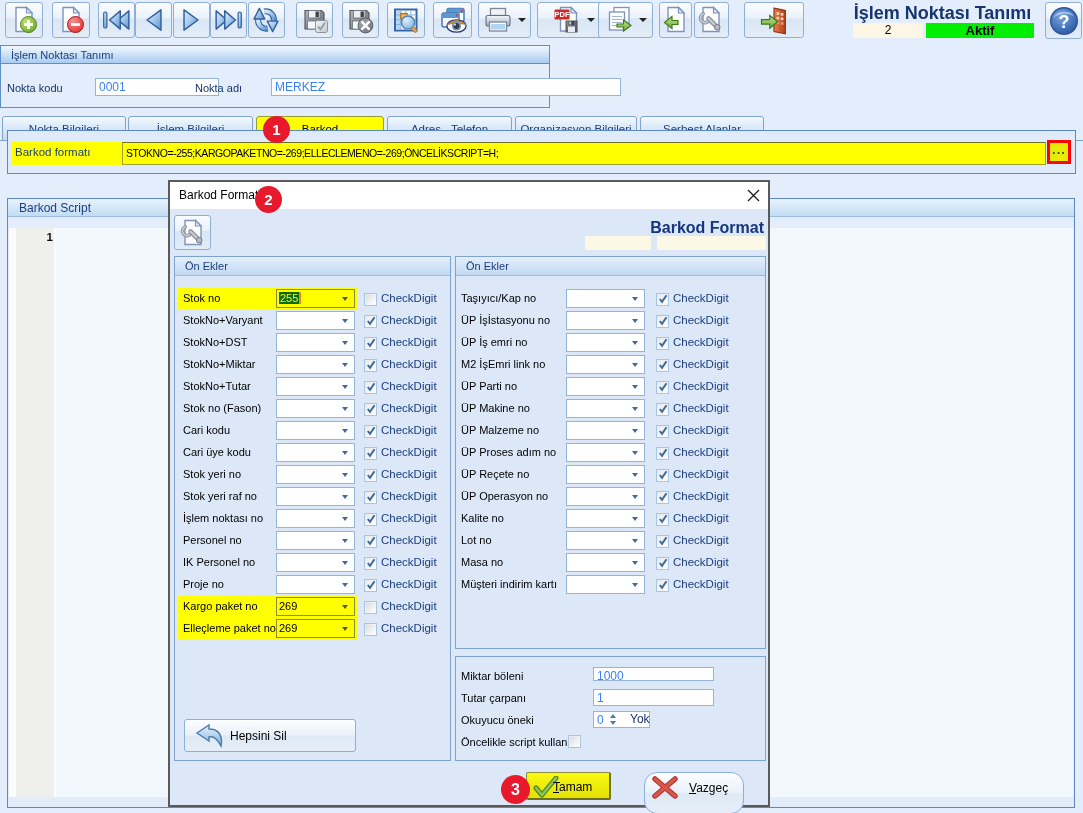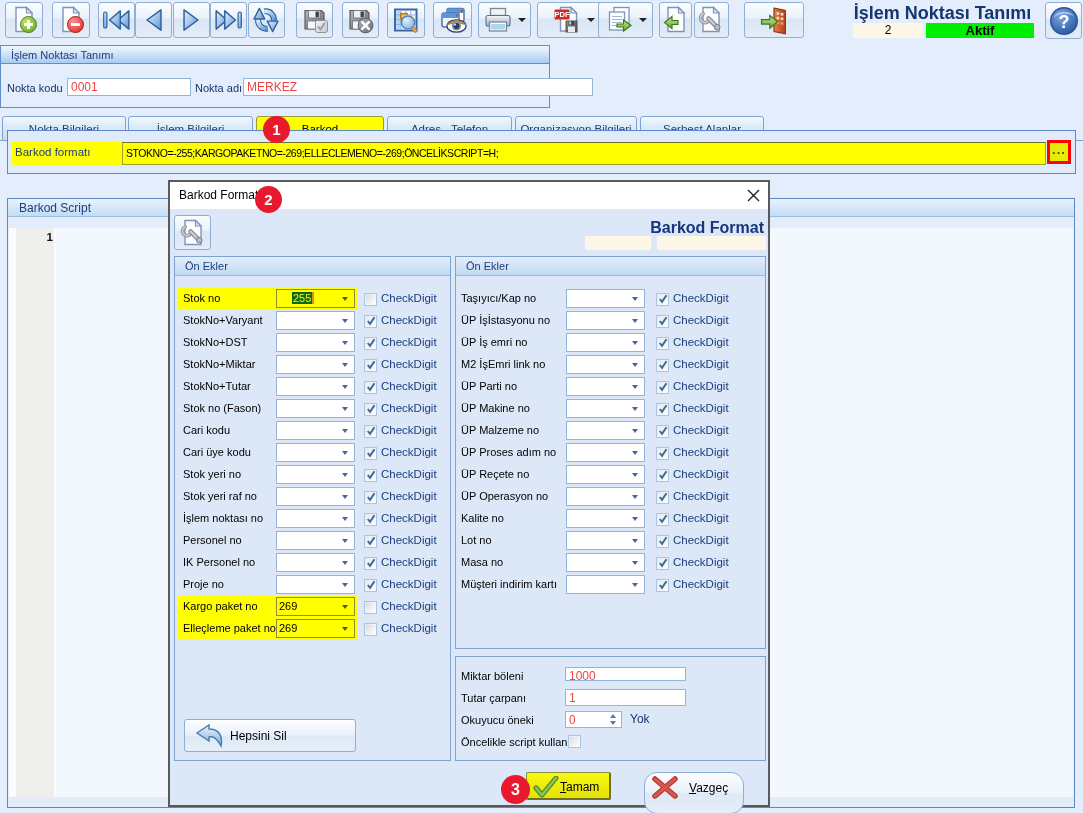--- a/index.html
+++ b/index.html
@@ -18,22 +18,22 @@
 .combo{position:absolute;height:19px;background:#fff;border:1px solid #94b5d6;}
 .combo .arr{position:absolute;right:6px;top:7px;width:0;height:0;
   border-left:3.5px solid transparent;border-right:3.5px solid transparent;
   border-top:4.5px solid #41699c;}
 .chk{position:absolute;width:13px;height:13px;border:1px solid #a9c5e2;background:linear-gradient(135deg,#e7e9ec,#fdfdfd);display:flex;align-items:center;justify-content:center;}
 .chk .in{width:9px;height:9px;background:linear-gradient(135deg,#d9dcdf,#ffffff);}
 .chklab{position:absolute;font-size:11.5px;color:#1b3e7d;white-space:nowrap;}
 .rowlab{position:absolute;font-size:11px;color:#000;white-space:nowrap;}
 .circ{position:absolute;width:27px;height:27px;border-radius:50%;background:#e8192c;
   color:#fff;font-size:15px;font-weight:bold;display:flex;align-items:center;justify-content:center;z-index:60;}
-.inp{position:absolute;background:#fff;border:1px solid #94b5d6;font-size:12px;color:#ef4444;
-  padding:0 3px;line-height:16px;}
+.inp{position:absolute;background:#fff;border:1px solid #94b5d6;font-size:12px;color:#3b82f6;
+  padding:0 3px;line-height:16px;margin-left:28px;}
 </style>
 </head>
 <body>
 
 <div id="toolbar">
     <div class="btn" style="left:5px;width:38px;">
       <svg width="28" height="28" viewBox="0 0 28 28">
         <path d="M6 1.5 L16.5 1.5 L22 7 L22 25.5 L6 25.5 Z" fill="#fdfdfe" stroke="#7e94bd" stroke-width="1.4"></path>
         <path d="M16.5 1.5 L16.5 7 L22 7 Z" fill="#e3eaf4" stroke="#7e94bd" stroke-width="1.2"></path>
         <circle cx="18.5" cy="18.5" r="8" fill="url(#gg)" stroke="#51801f" stroke-width="1"></circle>
@@ -382,21 +382,21 @@
       </svg>
     </div>
   <div class="abs" style="right:4px;top:37px;font-size:16px;font-weight:bold;color:#15357d;">Barkod Format</div>
   <div class="abs" style="left:415px;top:54px;width:66px;height:14px;background:#fdf7e6;"></div>
   <div class="abs" style="left:487px;top:54px;width:109px;height:14px;background:#fdf7e6;"></div>
 
   <div class="grp" style="left:4px;top:74px;width:277px;height:505px;background:#dce8f8;" id="lgrp">
       <div class="grphdr">Ön Ekler</div>
       <div class="abs" style="left:3px;top:30.5px;width:179px;height:22px;background:#ffff00;"></div>
       <div class="rowlab" style="left:8px;top:34.5px;">Stok no</div>
-      <div class="combo" style="left:101px;top:31.5px;width:79px;background:#ffff00;border:1px solid #8a8d35;font-size:11px;line-height:17px;padding-left:15px;"><span style="background:#0b6b11;color:#f0f032;padding:0 1px;border-right:2px solid #e88c1a;">255</span><span class="arr" style="border-top-color:#55591c;"></span></div>
+      <div class="combo" style="left:101px;top:31.5px;width:79px;background:#ffff00;border:1px solid #8a8d35;font-size:11px;line-height:17px;padding-left:2px;"><span style="background:#0b6b11;color:#f0f032;padding:0 1px;border-right:2px solid #e88c1a;">255</span><span class="arr" style="border-top-color:#55591c;"></span></div>
       <div class="chk" style="left:189px;top:35.5px;">
         <div class="in"></div>
       </div>
       <div class="chklab" style="left:206px;top:34.5px;">CheckDigit</div>
       <div class="rowlab" style="left:8px;top:56.5px;">StokNo+Varyant</div>
       <div class="combo" style="left:101px;top:53.5px;width:79px;background:#fff;border:1px solid #94b5d6;font-size:11px;line-height:17px;padding-left:2px;">
         <span class="arr" style=""></span>
       </div>
       <div class="chk" style="left:189px;top:57.5px;">
         <svg width="10" height="10" viewBox="0 0 10 10">
@@ -716,21 +716,21 @@
         </defs>
     </svg>
     <div class="abs" style="left:45px;top:9px;font-size:12px;">Hepsini Sil</div>
   </div>
 
   <div class="abs" style="left:356px;top:590px;width:85px;height:28px;background:linear-gradient(to bottom,#f9f913,#e3e106);border:1px solid #8a8d35;border-right:2px solid #6f7119;border-bottom:2px solid #6f7119;border-radius:2px;">
     <svg class="abs" style="left:6px;top:3px;" width="26" height="22" viewBox="0 0 26 22">
       <path d="M3 12 L9 19 L23 2" fill="none" stroke="#4e8a1f" stroke-width="5" stroke-linecap="round" stroke-linejoin="round"></path>
         <path d="M3 12 L9 19 L23 2" fill="none" stroke="#8fc45c" stroke-width="2.6" stroke-linecap="round" stroke-linejoin="round"></path>
     </svg>
-    <div class="abs" style="left:33px;top:7px;font-size:12px;"><span style="text-decoration:underline;">T</span>amam</div>
+    <div class="abs" style="left:26px;top:7px;font-size:12px;"><span style="text-decoration:underline;">T</span>amam</div>
   </div>
   <div class="circ" style="left:331px;top:593px;width:29px;height:29px;font-size:16px;">3</div>
   <div class="abs" style="left:474px;top:590px;width:100px;height:42px;border:1px solid #8cb0d8;border-radius:13px;background:linear-gradient(to bottom,#fdfeff,#e9f1fa 48%,#dde9f5 52%,#e6eef8);">
     <svg class="abs" style="left:6px;top:3px;" width="28" height="23" viewBox="0 0 28 23">
       <path d="M4 3 L24 20 M24 3 L4 20" stroke="#b8372f" stroke-width="5.5" stroke-linecap="round"></path>
       <path d="M4 3 L24 20 M24 3 L4 20" stroke="#d8574d" stroke-width="3" stroke-linecap="round"></path>
     </svg>
     <div class="abs" style="left:44px;top:8px;font-size:12px;"><span style="text-decoration:underline;">V</span>azgeç</div>
   </div>
 </div>

